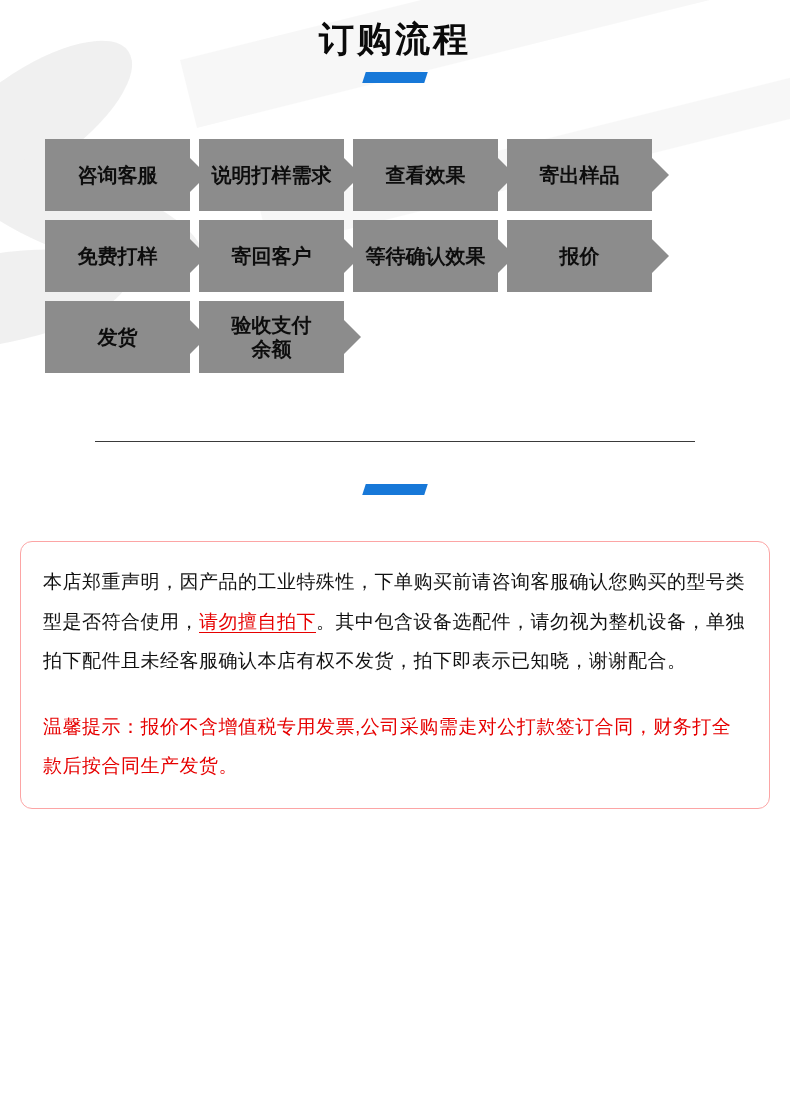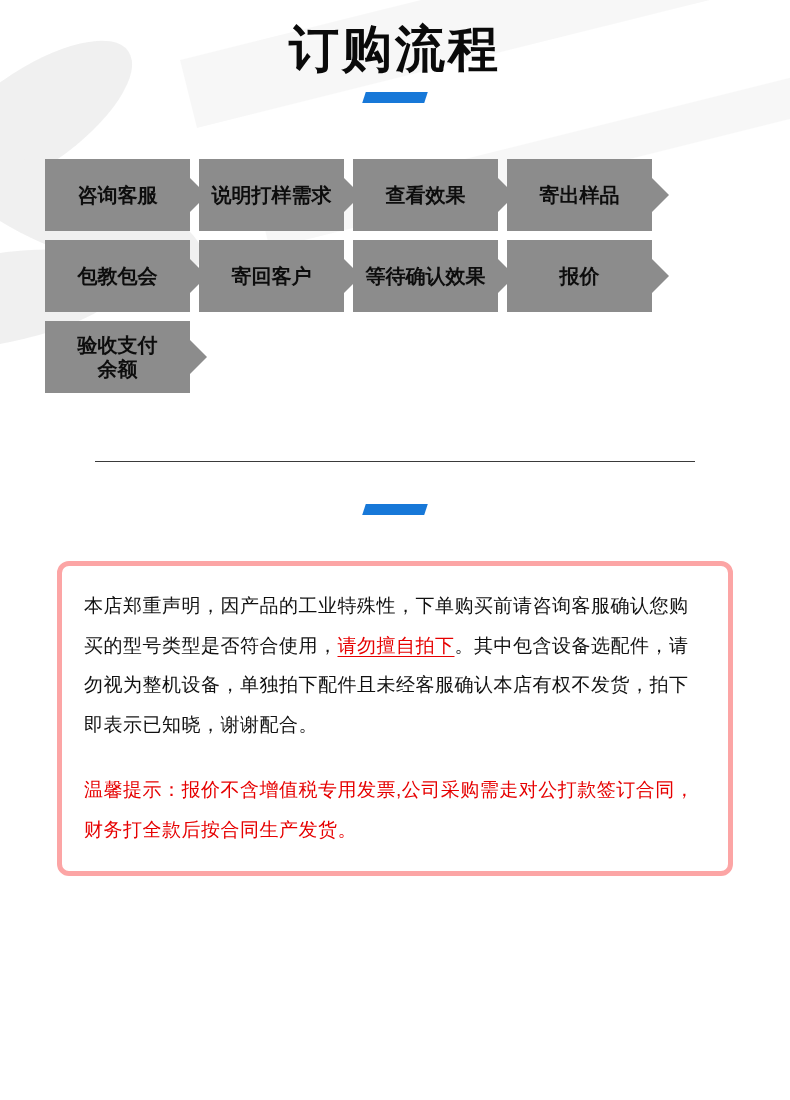--- a/index.html
+++ b/index.html
@@ -18,21 +18,21 @@
     top: 0; left: 0;
     width: 790px; height: 520px;
     z-index: 0;
     pointer-events: none;
   }
   .content { position: relative; z-index: 1; }
 
   .big-title {
     margin: 16px 0 0 0;
     text-align: center;
-    font-size: 50px;
+    font-size: 35px;
     font-weight: 900;
     letter-spacing: 3px;
     color: #0a0a0a;
   }
   .title-underline {
     width: 62px;
     height: 11px;
     margin: 9px auto 0 auto;
     background: #1778d8;
     transform: skewX(-18deg);
@@ -79,22 +79,22 @@
     width: 600px;
     margin: 68px auto 0 auto;
     border: none;
     border-top: 1px solid #3a3a3a;
   }
 
   .guide-title-wrap { margin-top: 42px; }
 
   .notice-box {
     margin: 46px auto 0 auto;
-    width: 676px;
-    border: 5px solid #fca5a5;
+    width: 750px;
+    border: 1px solid #fca5a5;
     border-radius: 12px;
     padding: 20px 22px 22px 22px;
   }
   .notice-box p {
     margin: 0;
     font-size: 19px;
     line-height: 2.08;
     letter-spacing: 0.5px;
     color: #111;
   }
@@ -135,32 +135,35 @@
         <span class="flow-label">说明打样需求</span>
       </div>
       <div class="flow-box">
         <span class="flow-label">查看效果</span>
       </div>
       <div class="flow-box">
         <span class="flow-label">寄出样品</span>
       </div>
 
       <div class="flow-box">
-        <span class="flow-label">包教包会</span>
+        <span class="flow-label">免费打样</span>
       </div>
       <div class="flow-box">
         <span class="flow-label">寄回客户</span>
       </div>
       <div class="flow-box">
         <span class="flow-label">等待确认效果</span>
       </div>
       <div class="flow-box">
         <span class="flow-label">报价</span>
       </div>
 
+      <div class="flow-box">
+        <span class="flow-label">发货</span>
+      </div>
       <div class="flow-box">
         <span class="flow-label">验收支付
 余额</span>
       </div>
     </div>
   </div>
 
   <hr class="section-divider">
 
   <div class="guide-title-wrap">

